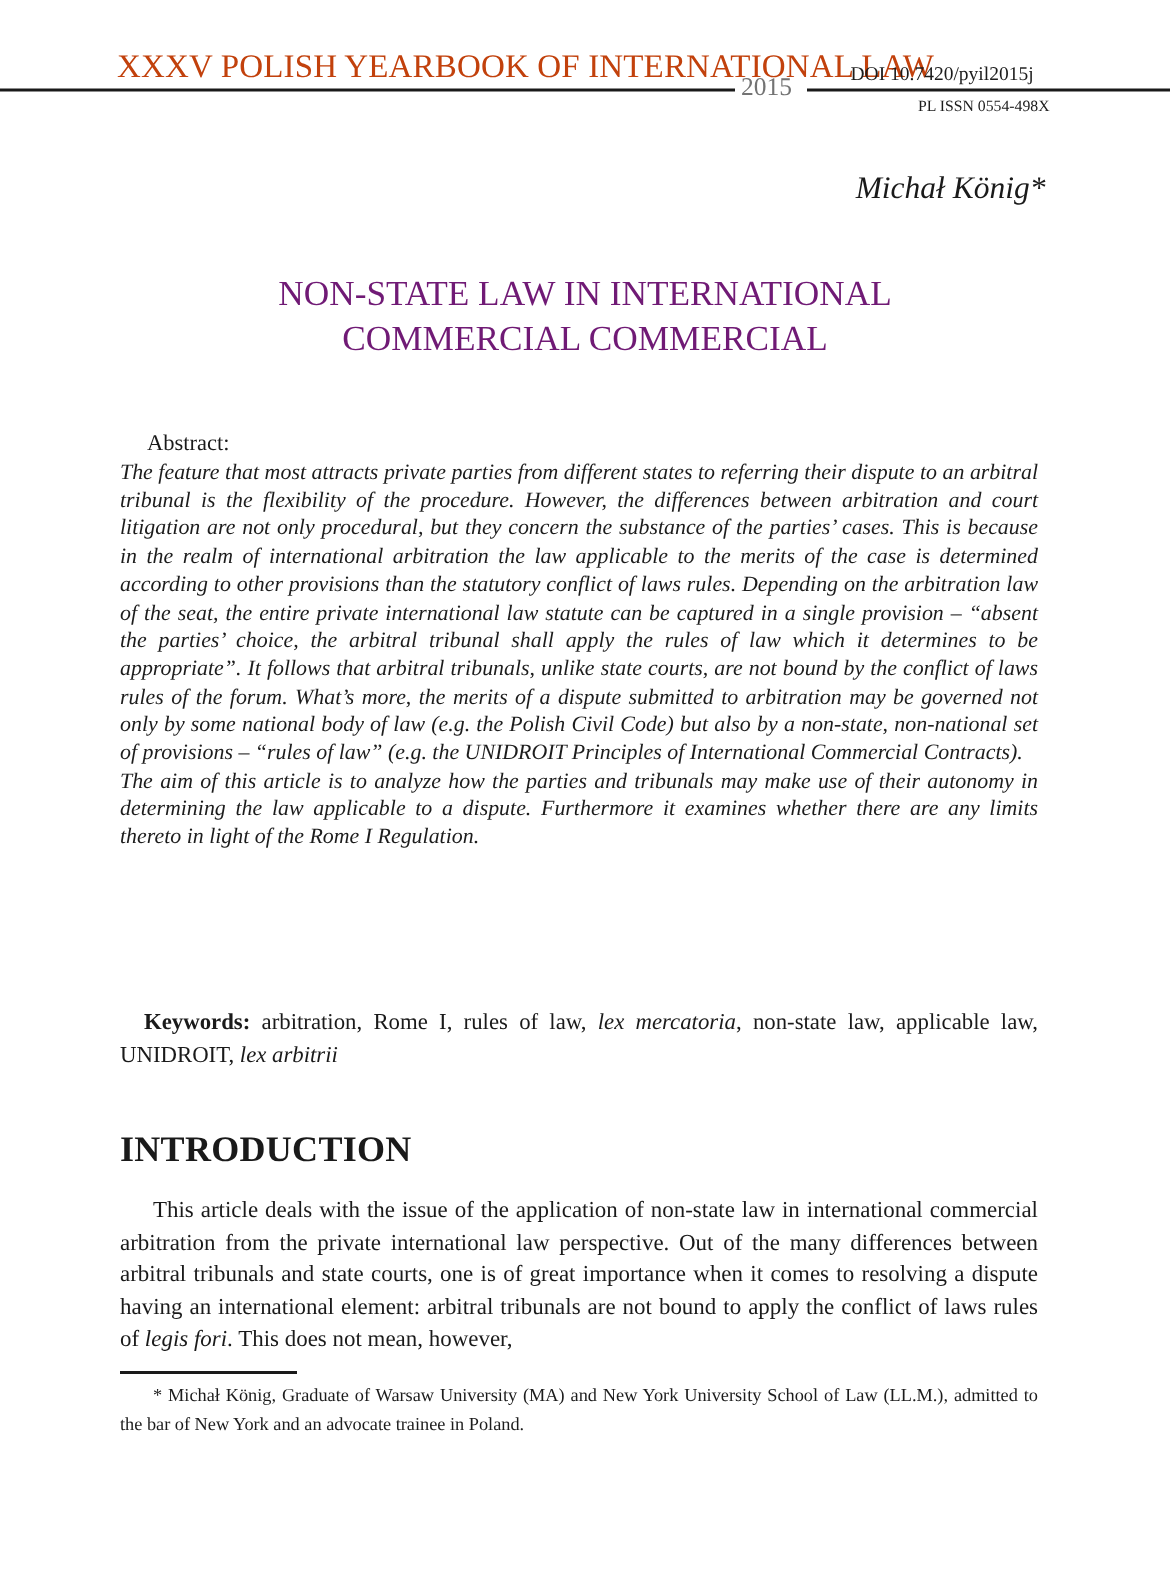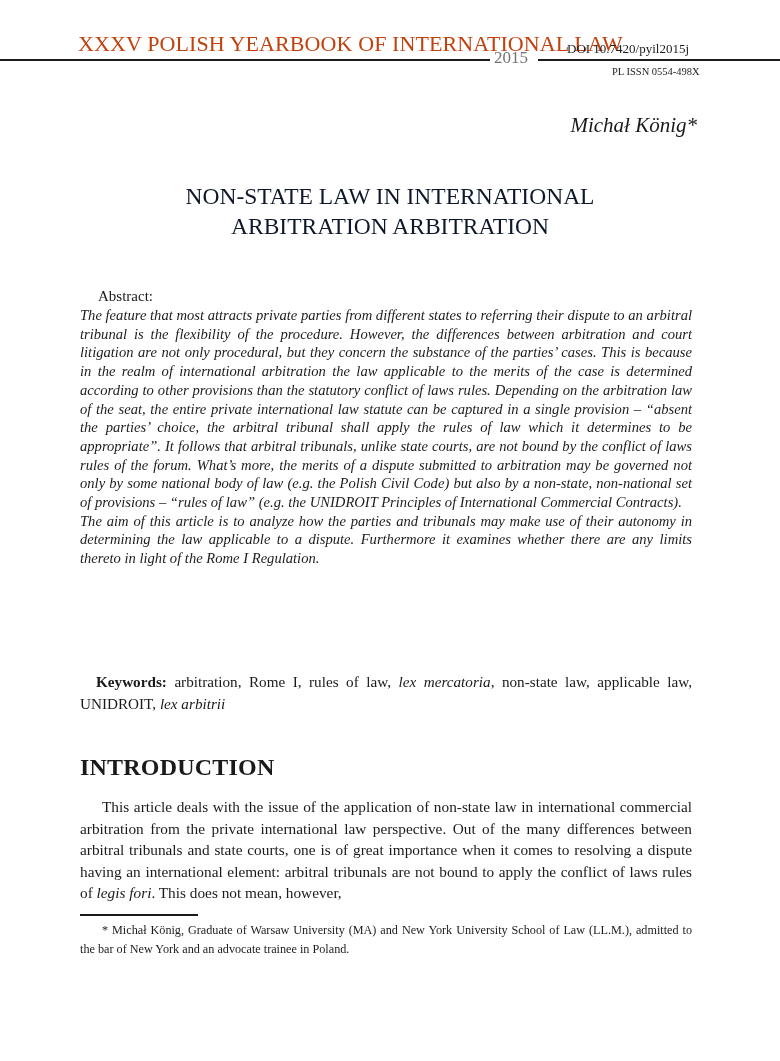--- a/index.html
+++ b/index.html
@@ -80,21 +80,21 @@
 
     
     .title {
       position: absolute;
       left: 80px;
       width: 620px;
       top: 181px;
       text-align: center;
       font-size: 23.5px;
       line-height: 30px;
-      color: #0f172a;
+      color: #701a75;
     }
 
     
     .abstract-label {
       position: absolute;
       left: 80px;
       top: 288px;
       font-size: 15px;
       margin-left: 18px;
     }
@@ -175,21 +175,21 @@
   <div class="header-rule-left"></div>
   <div class="header-year">2015</div>
   <div class="header-rule-right"></div>
   <div class="doi">DOI 10.7420/pyil2015j</div>
   <div class="issn">PL ISSN 0554-498X</div>
 
   <div class="author">Michał König*</div>
 
   <div class="title">
     <div>NON-STATE LAW IN INTERNATIONAL</div>
-    <div>ARBITRATION ARBITRATION</div>
+    <div>COMMERCIAL COMMERCIAL</div>
   </div>
 
   <div class="abstract-label">Abstract:</div>
   <div class="abstract-body">
     <p>The feature that most attracts private parties from different states to referring their dispute to an arbitral tribunal is the flexibility of the procedure. However, the differences between arbitration and court litigation are not only procedural, but they concern the substance of the parties’ cases. This is because in the realm of international arbitration the law applicable to the merits of the case is determined according to other provisions than the statutory conflict of laws rules. Depending on the arbitration law of the seat, the entire private international law statute can be captured in a single provision – “absent the parties’ choice, the arbitral tribunal shall apply the rules of law which it determines to be appropriate”. It follows that arbitral tribunals, unlike state courts, are not bound by the conflict of laws rules of the forum. What’s more, the merits of a dispute submitted to arbitration may be governed not only by some national body of law (e.g. the Polish Civil Code) but also by a non-state, non-national set of provisions – “rules of law” (e.g. the UNIDROIT Principles of International Commercial Contracts).</p>
     <p>The aim of this article is to analyze how the parties and tribunals may make use of their autonomy in determining the law applicable to a dispute. Furthermore it examines whether there are any limits thereto in light of the Rome I Regulation.</p>
   </div>
 
   <div class="keywords"><span class="kw-label">Keywords:</span><span> arbitration, Rome I, rules of law, </span><i>lex mercatoria</i><span>, non-state law, applicable law, UNIDROIT, </span><i>lex arbitrii</i></div>
 

